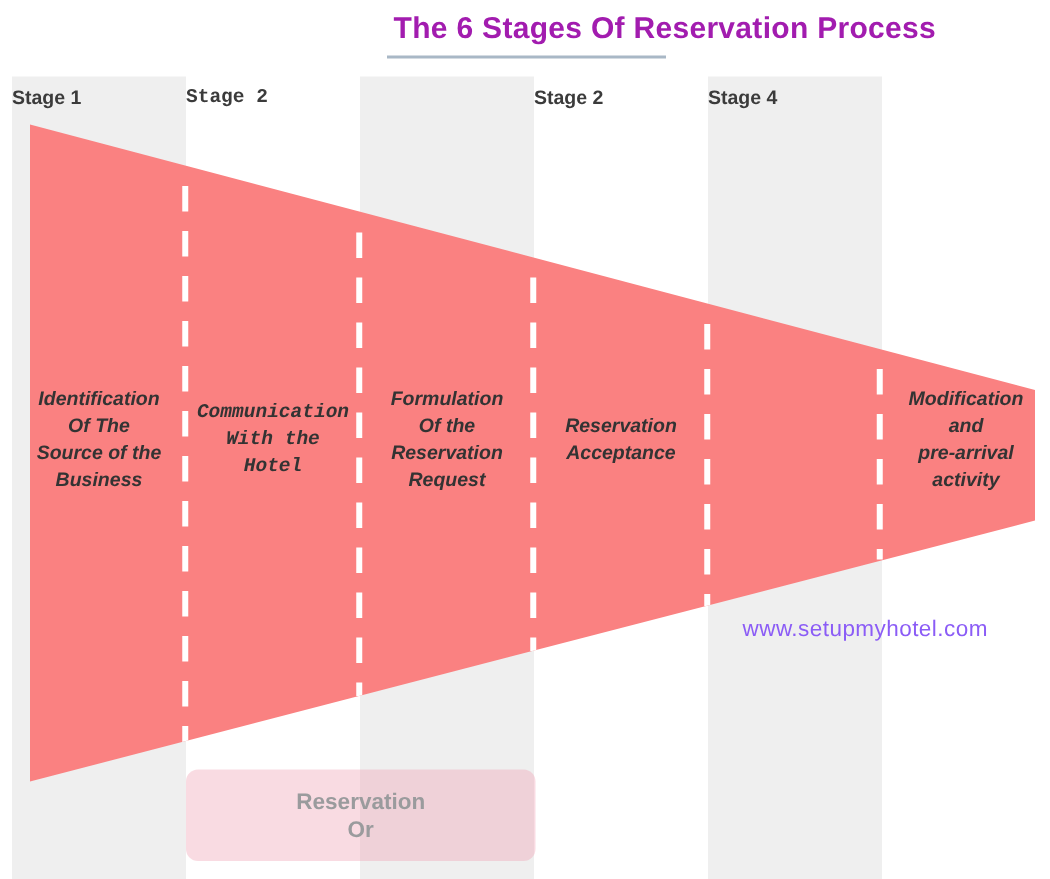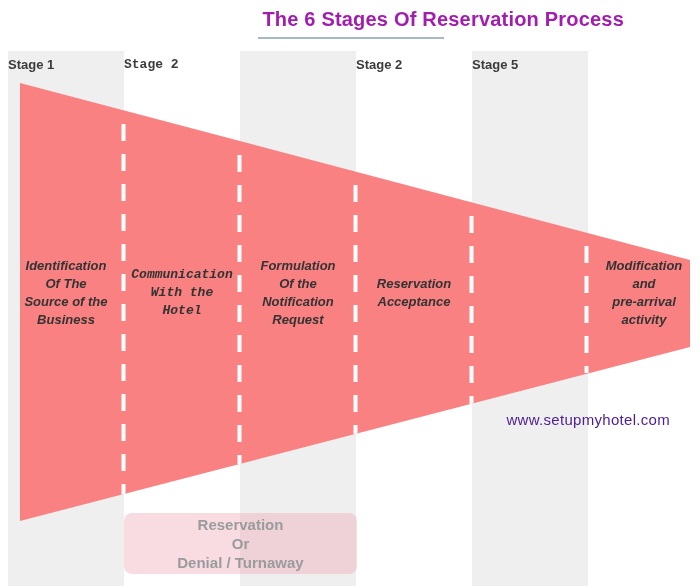--- a/index.html
+++ b/index.html
@@ -26,21 +26,21 @@
   .c4{left:356px;} .c5{left:472px;} .c6{left:586px;width:112px;}
   svg.overlay{position:absolute;top:0;left:0;}
   .stage-text{
     position:absolute;top:253px;height:80px;width:116px;
     display:flex;align-items:center;justify-content:center;text-align:center;
     font-size:13px;font-weight:bold;font-style:italic;color:#333333;
     line-height:18px;white-space:pre-line;
   }
   .watermark{
     position:absolute;left:495px;top:411px;width:175px;height:18px;
-    text-align:right;font-size:15px;color:#4c1d95;letter-spacing:.3px;
+    text-align:left;font-size:15px;color:#8b5cf6;letter-spacing:.3px;
   }
   .denial-box{
     position:absolute;left:124px;top:513px;width:233px;height:61px;
     background:rgba(238,160,178,0.38);border-radius:8px;
     display:flex;flex-direction:column;align-items:center;justify-content:center;
     font-size:15px;font-weight:bold;color:#9a9b9d;line-height:19px;text-align:center;
   }
 </style>
 </head>
 <body>
@@ -50,21 +50,21 @@
   <div class="title">The 6 Stages Of Reservation Process</div>
   <div class="title-underline"></div>
 
   <div class="band b1"></div>
   <div class="band b3"></div>
   <div class="band b5"></div>
 
   <div class="stage-label c1">Stage 1</div>
   <div class="stage-label c2">Stage 2</div>
   <div class="stage-label c4">Stage 2</div>
-  <div class="stage-label c5">Stage 5</div>
+  <div class="stage-label c5">Stage 4</div>
 
   <svg class="overlay" width="700" height="586" viewBox="0 0 700 586">
     <defs>
       <clipPath id="funnelClip">
         <polygon points="20,83 690,260 690,347 20,521"></polygon>
       </clipPath>
     </defs>
     <polygon points="20,83 690,260 690,347 20,521" fill="#fa8181"></polygon>
     <g clip-path="url(#funnelClip)" stroke="#ffffff" stroke-width="4" stroke-dasharray="17 13">
       <line x1="123.5" y1="124" x2="123.5" y2="495"></line>
@@ -77,30 +77,29 @@
 
   <div class="stage-text c2">Communication
 With the
 Hotel</div>
   <div class="stage-text c1">Identification
 Of The
 Source of the
 Business</div>
   <div class="stage-text c3">Formulation
 Of the
-Notification
+Reservation
 Request</div>
   <div class="stage-text c4">Reservation
 Acceptance</div>
   <div class="stage-text c6">Modification
 and
 pre-arrival
 activity</div>
 
   <div class="watermark">www.setupmyhotel.com</div>
 
   <div class="denial-box">
     <div>Reservation</div>
     <div>Or</div>
-    <div>Denial / Turnaway</div>
   </div>
 
 </div>
 
 </body></html>

